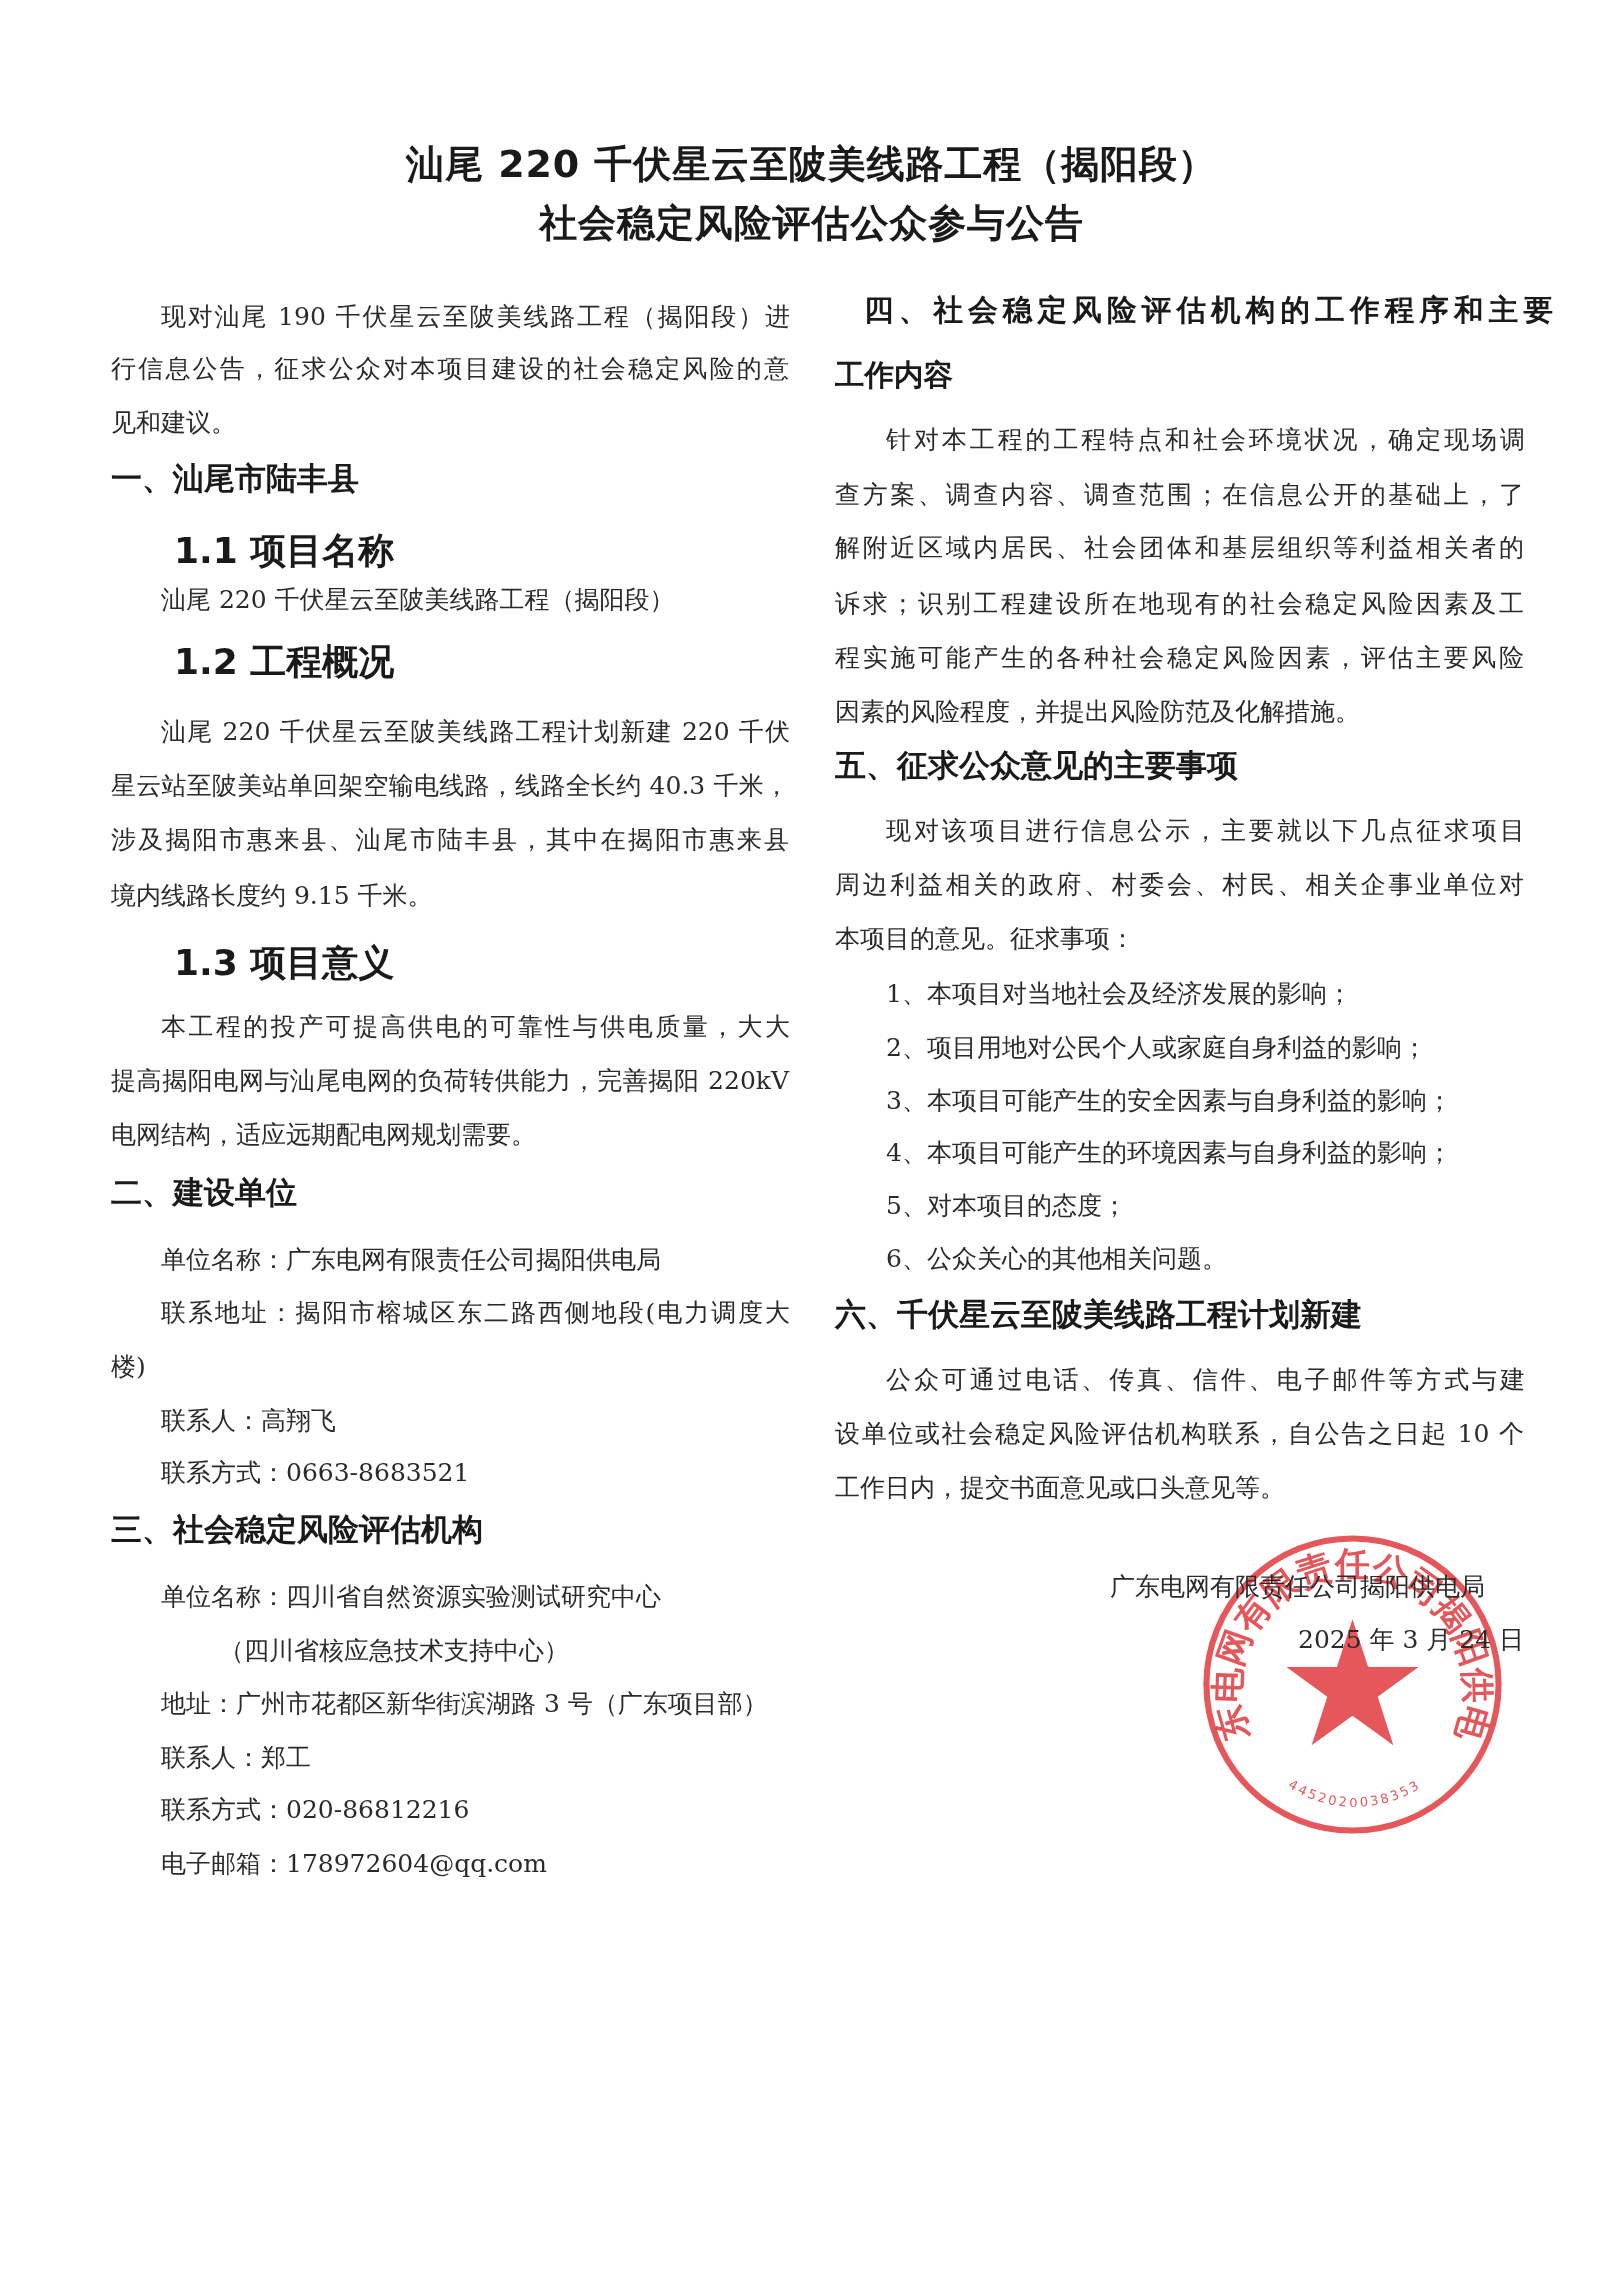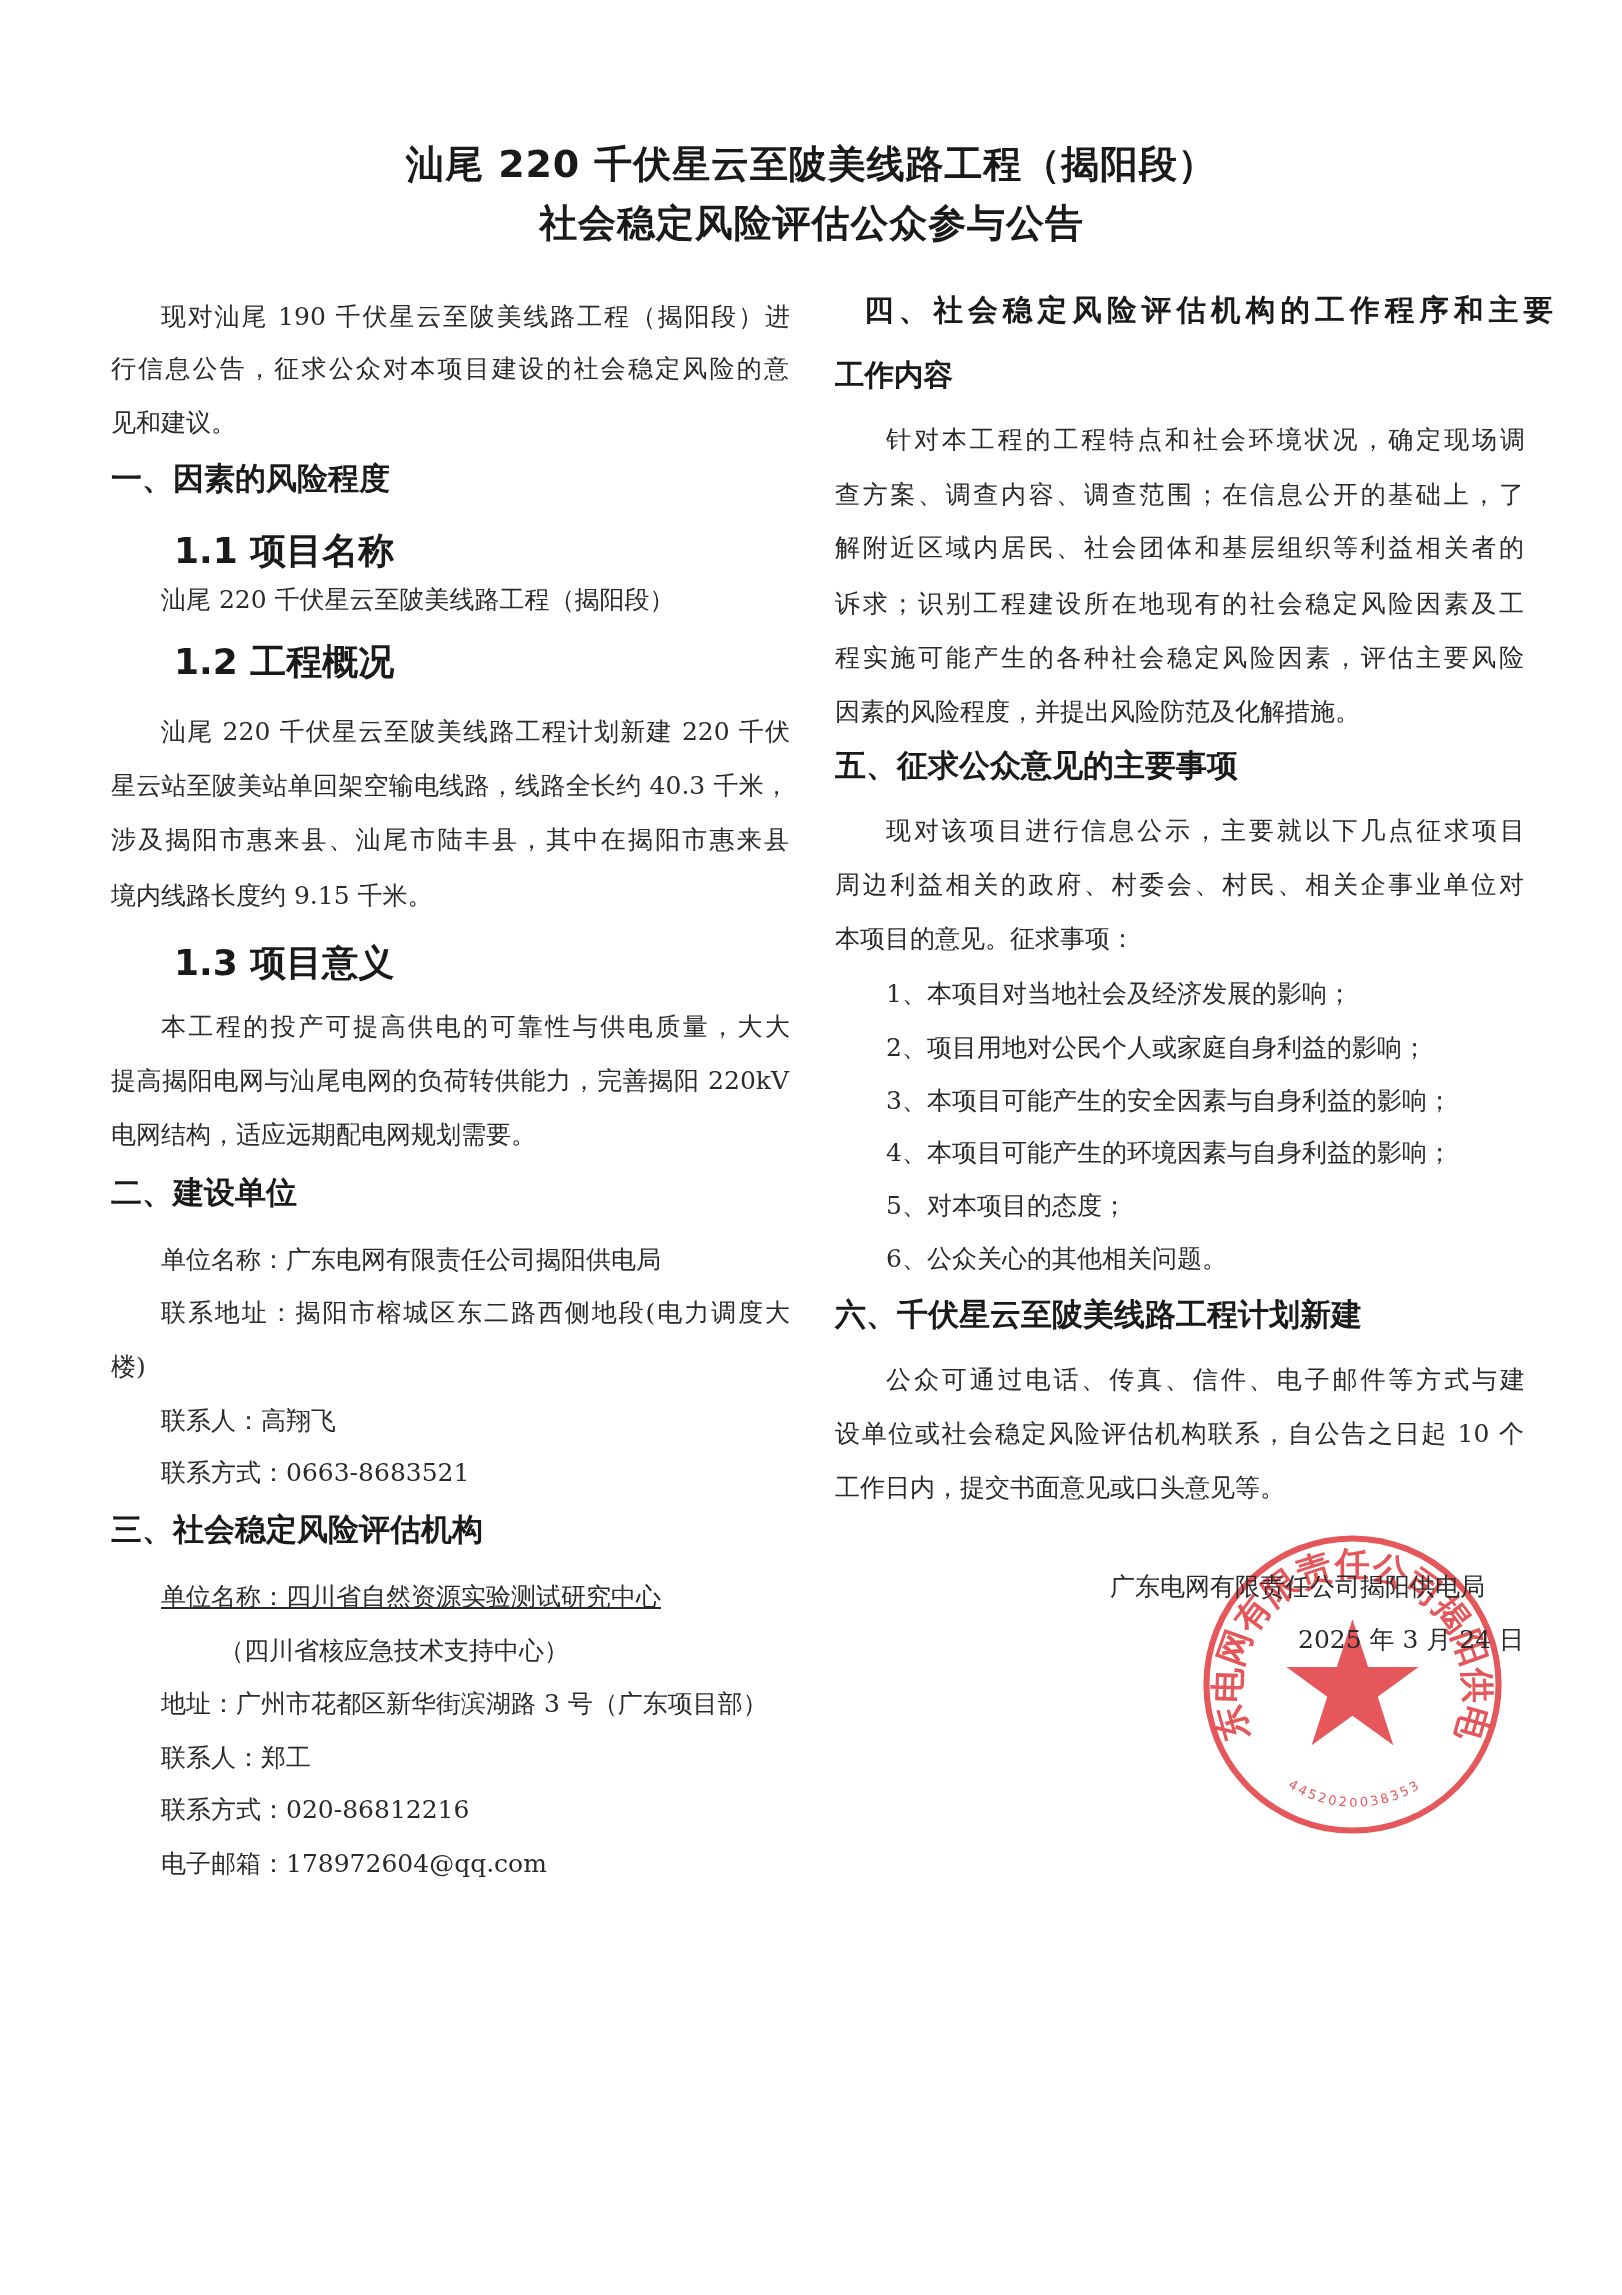--- a/index.html
+++ b/index.html
@@ -21,21 +21,21 @@
 <body>
 
 <div class="title" style="top:139px;">汕尾 220 千伏星云至陂美线路工程（揭阳段）</div>
 <div class="title" style="top:198px;">社会稳定风险评估公众参与公告</div>
 
 <div>
   <div class="ln just" style="left:161px; top:300px; width:629px;">现对汕尾 190 千伏星云至陂美线路工程（揭阳段）进</div>
   <div class="ln just" style="left:111px; top:352px; width:678px;">行信息公告，征求公众对本项目建设的社会稳定风险的意</div>
   <div class="ln" style="left:111px; top:406px;">见和建议。</div>
 
-  <div class="h1" style="left:111px; top:458px;">一、因素的风险程度</div>
+  <div class="h1" style="left:111px; top:458px;">一、汕尾市陆丰县</div>
 
   <div class="h2" style="left:174px; top:527px;">1.1 项目名称</div>
   <div class="ln" style="left:161px; top:583px;">汕尾 220 千伏星云至陂美线路工程（揭阳段）</div>
 
   <div class="h2" style="left:174px; top:638px;">1.2 工程概况</div>
   <div class="ln just" style="left:161px; top:715px; width:629px;">汕尾 220 千伏星云至陂美线路工程计划新建 220 千伏</div>
   <div class="ln just" style="left:111px; top:769px; width:678px;">星云站至陂美站单回架空输电线路，线路全长约 40.3 千米，</div>
   <div class="ln just" style="left:111px; top:823px; width:678px;">涉及揭阳市惠来县、汕尾市陆丰县，其中在揭阳市惠来县</div>
   <div class="ln" style="left:111px; top:879px;">境内线路长度约 9.15 千米。</div>
 
@@ -45,21 +45,21 @@
   <div class="ln" style="left:111px; top:1118px;">电网结构，适应远期配电网规划需要。</div>
 
   <div class="h1" style="left:111px; top:1172px;">二、建设单位</div>
   <div class="ln" style="left:161px; top:1243px;">单位名称：广东电网有限责任公司揭阳供电局</div>
   <div class="ln just" style="left:161px; top:1296px; width:629px;">联系地址：揭阳市榕城区东二路西侧地段(电力调度大</div>
   <div class="ln" style="left:111px; top:1350px;">楼)</div>
   <div class="ln" style="left:161px; top:1404px;">联系人：高翔飞</div>
   <div class="ln" style="left:161px; top:1456px;">联系方式：0663-8683521</div>
 
   <div class="h1" style="left:111px; top:1509px;">三、社会稳定风险评估机构</div>
-  <div class="ln" style="left:161px; top:1580px;text-decoration:underline;">单位名称：四川省自然资源实验测试研究中心</div>
+  <div class="ln" style="left:161px; top:1580px;">单位名称：四川省自然资源实验测试研究中心</div>
   <div class="ln" style="left:219px; top:1634px;">（四川省核应急技术支持中心）</div>
   <div class="ln" style="left:161px; top:1687px;">地址：广州市花都区新华街滨湖路 3 号（广东项目部）</div>
   <div class="ln" style="left:161px; top:1741px;">联系人：郑工</div>
   <div class="ln" style="left:161px; top:1793px;">联系方式：020-86812216</div>
   <div class="ln" style="left:161px; top:1847px;">电子邮箱：178972604@qq.com</div>
 </div>
 
 <div>
   <div class="h2 just" style="left:835px; top:291px; width:689px; font-size:29.5px;margin-left:29px;">四、社会稳定风险评估机构的工作程序和主要</div>
   <div class="h2" style="left:835px; top:356px; font-size:29.5px;">工作内容</div>

